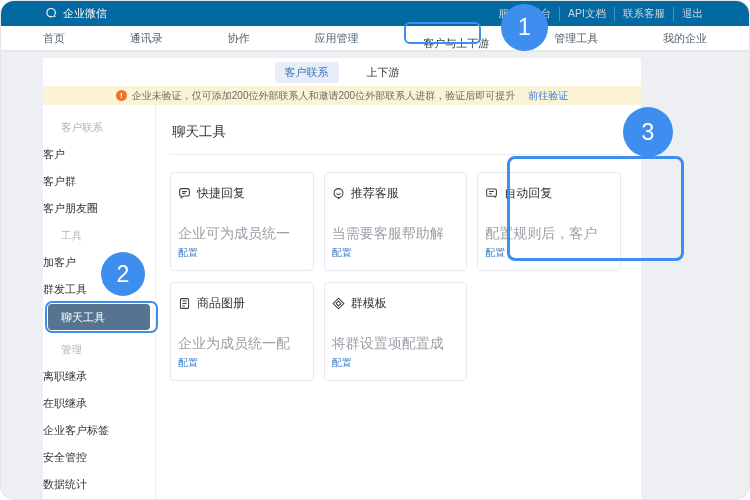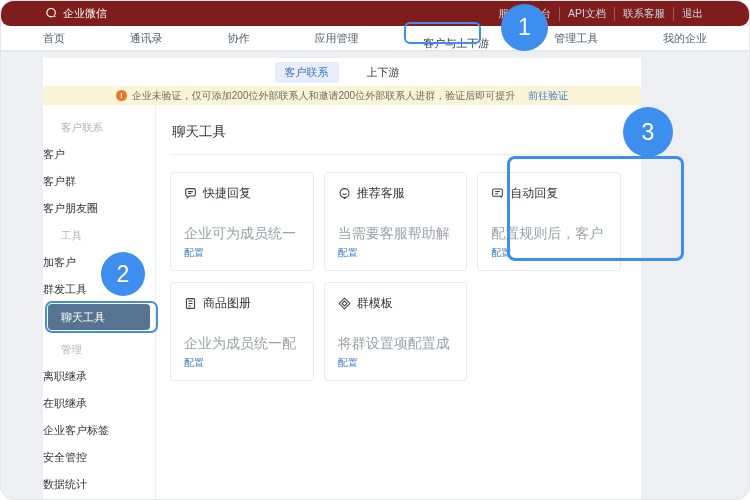--- a/index.html
+++ b/index.html
@@ -4,22 +4,22 @@
 <style>
   * { margin:0; padding:0; box-sizing:border-box; }
   html,body { background:#fff; font-family:"Liberation Sans","DejaVu Sans",sans-serif; }
   .window {
     position:relative; width:750px; height:500px; margin:0 auto;
     border:1px solid #e3e5e8; border-radius:14px; overflow:hidden;
     background:#edeff2;
   }
   
   .topbar {
-    height:25px; background:#7f1d1d; display:flex; align-items:center;
-    padding:0 38px 0 44px; color:#fff;border-radius:9px;
+    height:25px; background:#0369a1; display:flex; align-items:center;
+    padding:0 38px 0 44px; color:#fff;
   }
   .logo { display:flex; align-items:center; gap:5px; font-size:11px; color:#fff; }
   .logo svg { display:block; }
   .topbar-links { margin-left:auto; display:flex; align-items:center; font-size:10.5px; color:#ccd6e2; }
   .topbar-link { padding:0 8px; border-left:1px solid rgba(255,255,255,.28); cursor:pointer; }
   .topbar-link:first-child { border-left:none; }
   
   .navbar {
     height:24px; background:#fff; display:flex; align-items:center;
     justify-content:space-between; padding:0 42px; box-shadow:0 1px 2px rgba(0,0,0,.06);
@@ -53,21 +53,21 @@
     background:#56748f; color:#fff; border-radius:4px;
     margin:1px 5px; padding-left:13px; height:26px; line-height:26px;
   }
   .side-header.gap { margin-top:6px; }
   
   .main { flex:1; padding:10px 20px 0 14px; background:#fff; min-width:0; }
   .page-title { font-size:13.5px; color:#333; margin:8px 0 13px 2px; }
   .rule { border-top:1px solid #ececec; }
   .cards { display:grid; grid-template-columns:repeat(3,1fr); column-gap:10px; row-gap:11px; margin-top:17px; }
   .card {
-    border:1px solid #e7eaee; border-radius:4px; height:99px; padding:12px 12px 10px 13px;
+    border:1px solid #e7eaee; border-radius:4px; height:99px; padding:12px 12px 10px 7px;
     display:flex; flex-direction:column; background:#fff;
   }
   .card-title { display:flex; align-items:center; gap:6px; font-size:12px; color:#2f3338; }
   .card-title svg { flex:0 0 auto; display:block; }
   .card-desc { font-size:14px; color:#9ba1a8; line-height:1.6; margin-top:20px; overflow:hidden; }
   .card-action { margin-top:auto; font-size:10px; color:#3d7dc8; cursor:pointer; }
   
   .ann-box { position:absolute; border-style:solid; border-color:#3e8ef0; pointer-events:none; }
   .ann-circle {
     position:absolute; border-radius:50%; background:#3e8ef0; color:#fff;

